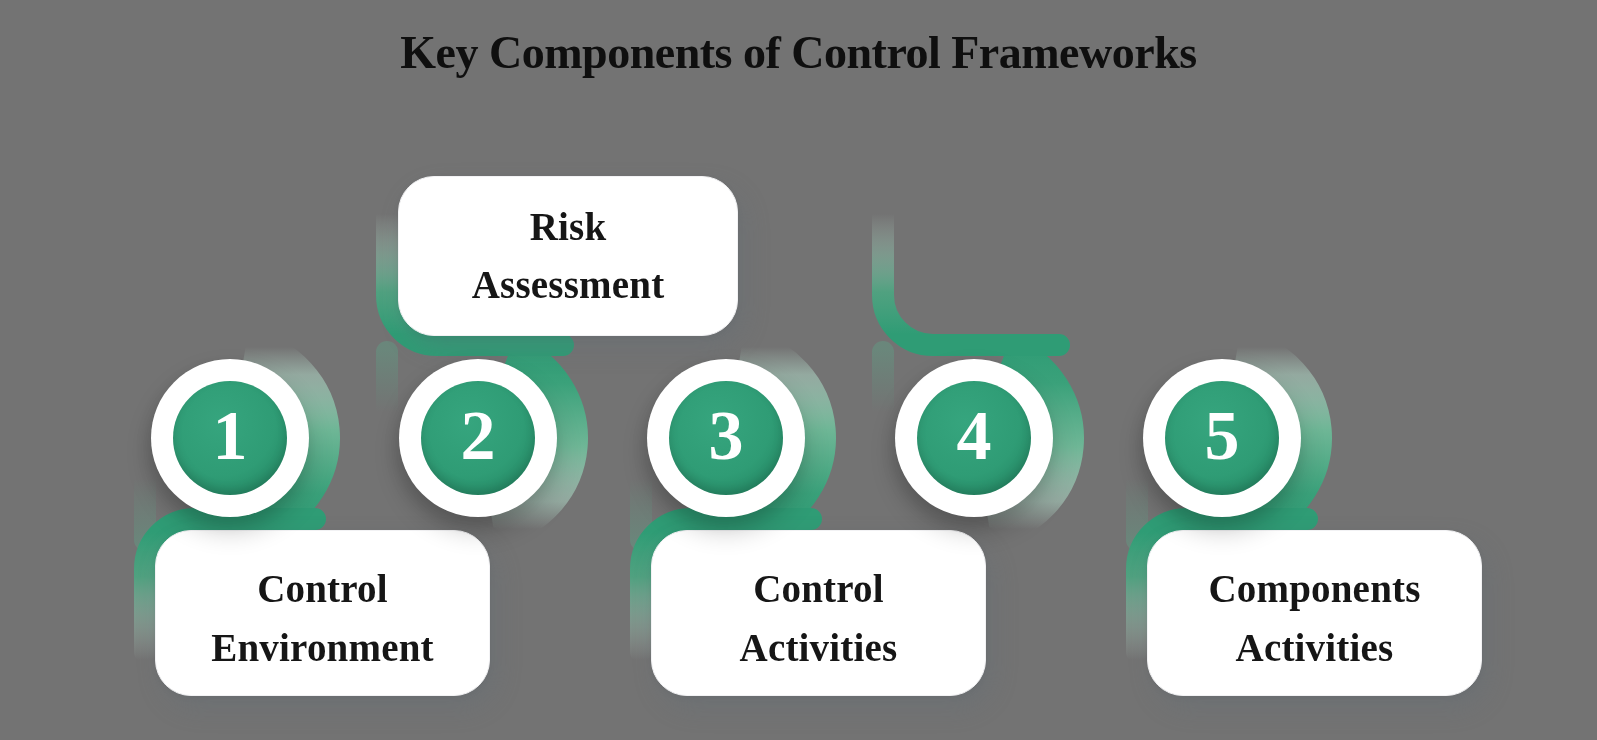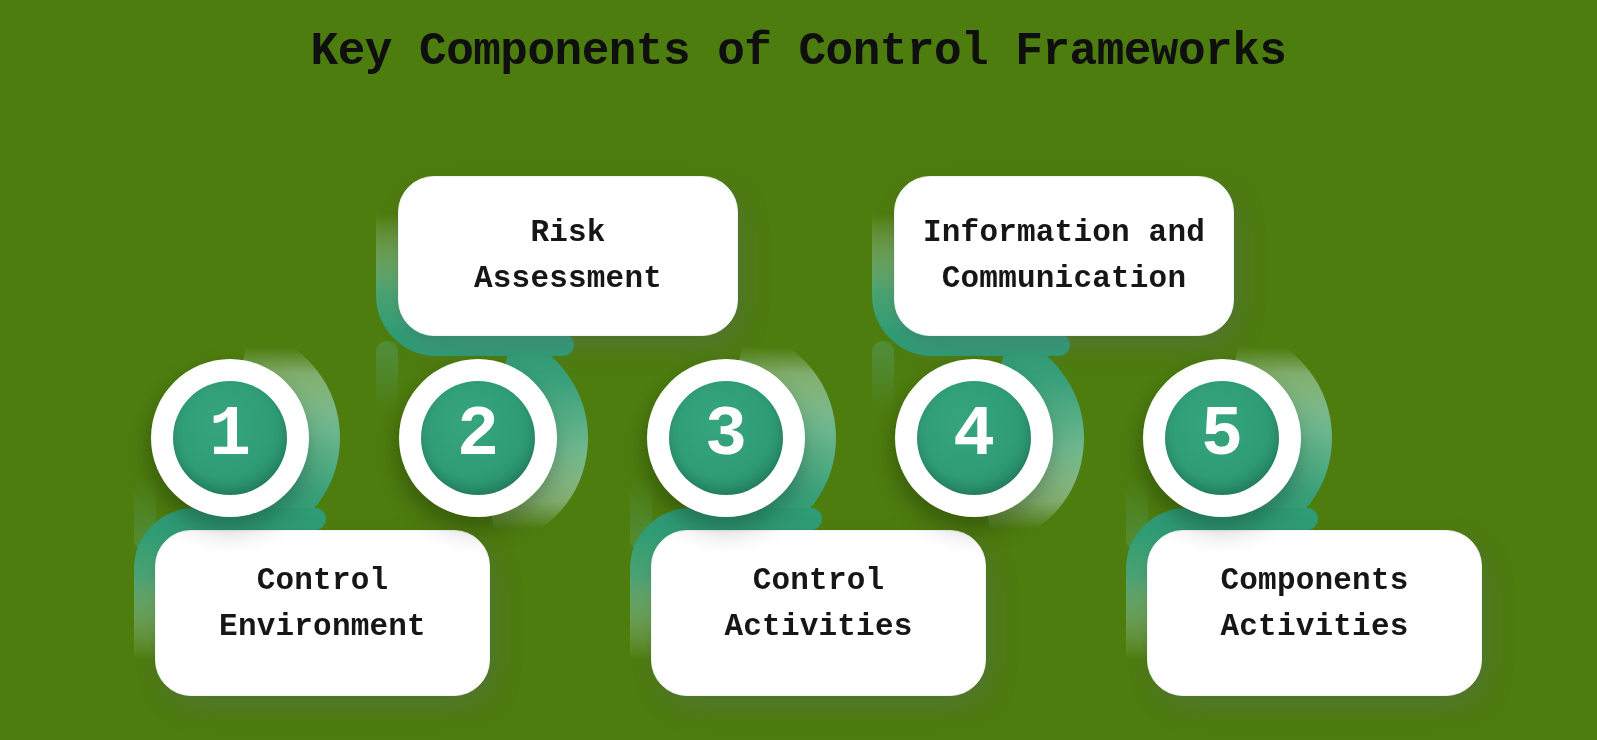--- a/index.html
+++ b/index.html
@@ -1,38 +1,38 @@
 <!DOCTYPE html>
 <html style="--accent-green: #2f9c75;"><head>
 <meta charset="utf-8">
 <style>
   html,body { margin:0; padding:0; background:#ffffff; }
   .canvas {
-    position:relative; width:1597px; height:740px; background:#4d7c0f;
-    overflow:hidden; font-family:Liberation Mono, monospace;
+    position:relative; width:1597px; height:740px; background:#737373;
+    overflow:hidden; font-family:Liberation Serif, serif;
   }
   .title {
     position:absolute; top:26px; left:0; right:0; margin:0;
     text-align:center; font-size:46px; font-weight:800; color:#0f0f0f;
     letter-spacing:-0.5px;
   }
   .item { position:absolute; top:0; width:420px; height:740px; }
   .ribbon { position:absolute; left:0; top:0; width:420px; height:740px; display:block; }
 
   .box {
     position:absolute; background:#ffffff; border:1px solid #f2f2f4;
     border-radius:36px; box-sizing:border-box;
     display:flex; align-items:center; justify-content:center; text-align:center;
     box-shadow: 7px 12px 24px rgba(96,108,118,0.30), 0 2px 6px rgba(0,0,0,0.05);
   }
-  .item.below .box { left:35px; top:530px; width:335px; height:166px; padding-bottom:18px; }
+  .item.below .box { left:35px; top:530px; width:335px; height:166px; padding-bottom:18px;align-items:flex-end; }
   .item.above .box { left:30px; top:176px; width:340px; height:160px; }
 
   .label {
-    font-size:31px; font-weight:700; line-height:1.5; color:#161616;
+    font-size:39px; font-weight:700; line-height:1.5; color:#161616;
     white-space:pre-line; letter-spacing:0.2px;
   }
 
   .ring {
     position:absolute; left:31px; top:359px; width:158px; height:158px;
     border-radius:50%; background:#ffffff;
     box-shadow: 0 14px 26px rgba(0,0,0,0.20), -4px 8px 14px rgba(0,0,0,0.07);
     display:flex; align-items:center; justify-content:center;
   }
   .disc {
@@ -153,24 +153,20 @@
   </div>
 
   <div class="item above" style="left: 864px;">
 
     <svg class="ribbon ribbon-above" viewBox="0 0 420 740" aria-hidden="true">
       <path d="M 19 352 L 19 410" stroke="url(#tailAbove)" stroke-width="22" fill="none" stroke-linecap="round"></path>
       <path d="M 126 531 A 94 94 0 0 0 142 350" stroke="url(#crescentAbove)" stroke-width="32" fill="none"></path>
       <path d="M 195 345 L 69 345 A 50 50 0 0 1 19 295 L 19 214" stroke="url(#bandAbove)" stroke-width="22" fill="none" stroke-linecap="round"></path>
     </svg>
 
-    <div class="box">
-      <div class="label">Information and
-Communication</div>
-    </div>
 
     <div class="ring">
       <div class="disc">
         <span class="num">4</span>
       </div>
     </div>
 
   </div>
 
   <div class="item below" style="left: 1112px;">

